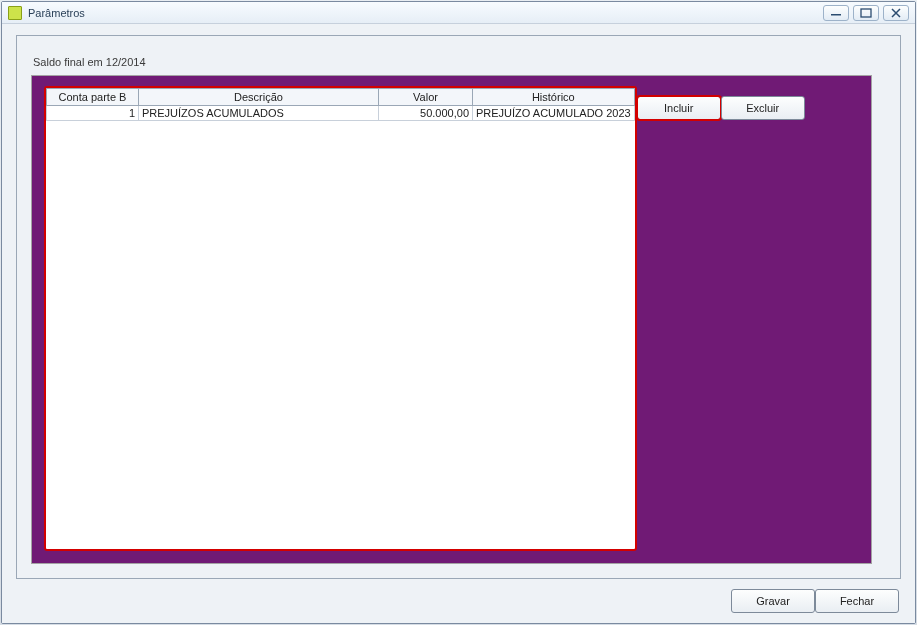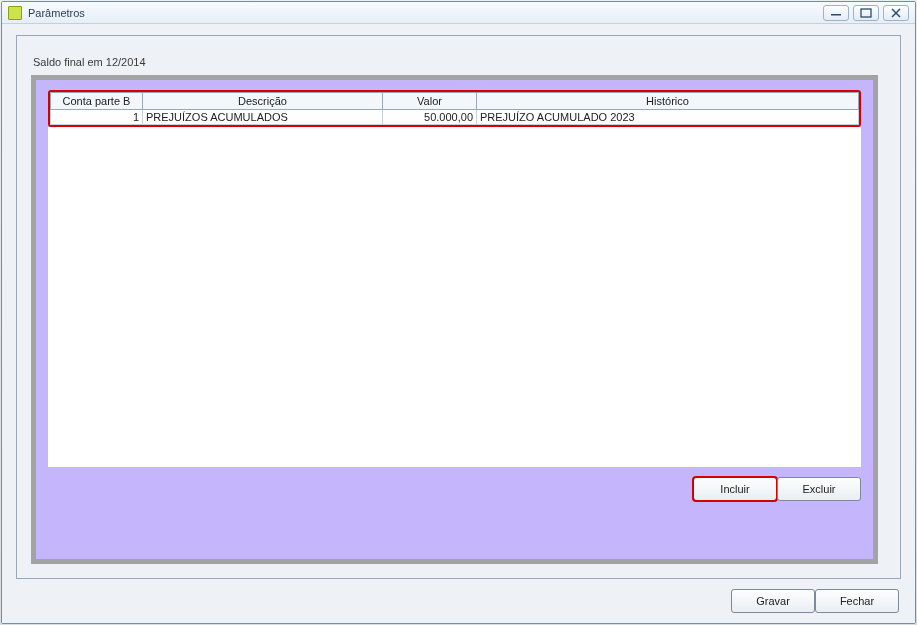--- a/index.html
+++ b/index.html
@@ -65,37 +65,37 @@
       top: 1px;
     }
     .tab.inactive {
       background: #e4e9ef;
       top: 2px;
     }
     .tab.hl { outline: 2px solid #d30000; outline-offset: -1px; }
     .panel {
       border: 1px solid #9aa7b6;
       flex: 1; display: flex; flex-direction: column;
-      padding: 12px 22px 14px 14px;
+      padding: 12px 28px 14px 14px;
       background: #eef2f6;
       margin-top: -1px;
       position: relative;
       z-index: 1;
     }
 
     .section-label { margin: 8px 2px 8px 2px; color: #3a3a3a; }
 
     
     .inner-tabstrip { display: flex; align-items: flex-end; position: relative; z-index: 2; margin-left: 0; }
     .inner-panel {
-      border: 5px solid #a3a3a3;
-      background: #c4b5fd;
+      border: 1px solid #a3a3a3;
+      background: #701a75;
       padding: 10px 12px 12px 12px;
       margin-top: -1px;
-      flex: 1; display: flex; flex-direction: column;
+      flex: 1; display: flex; flex-direction: row;
       position: relative; z-index: 1;
     }
 
     
     .table-wrap {
       border: 2px solid #d30000;
       border-radius: 3px;
       background: #fff;
       padding: 0;
     }

